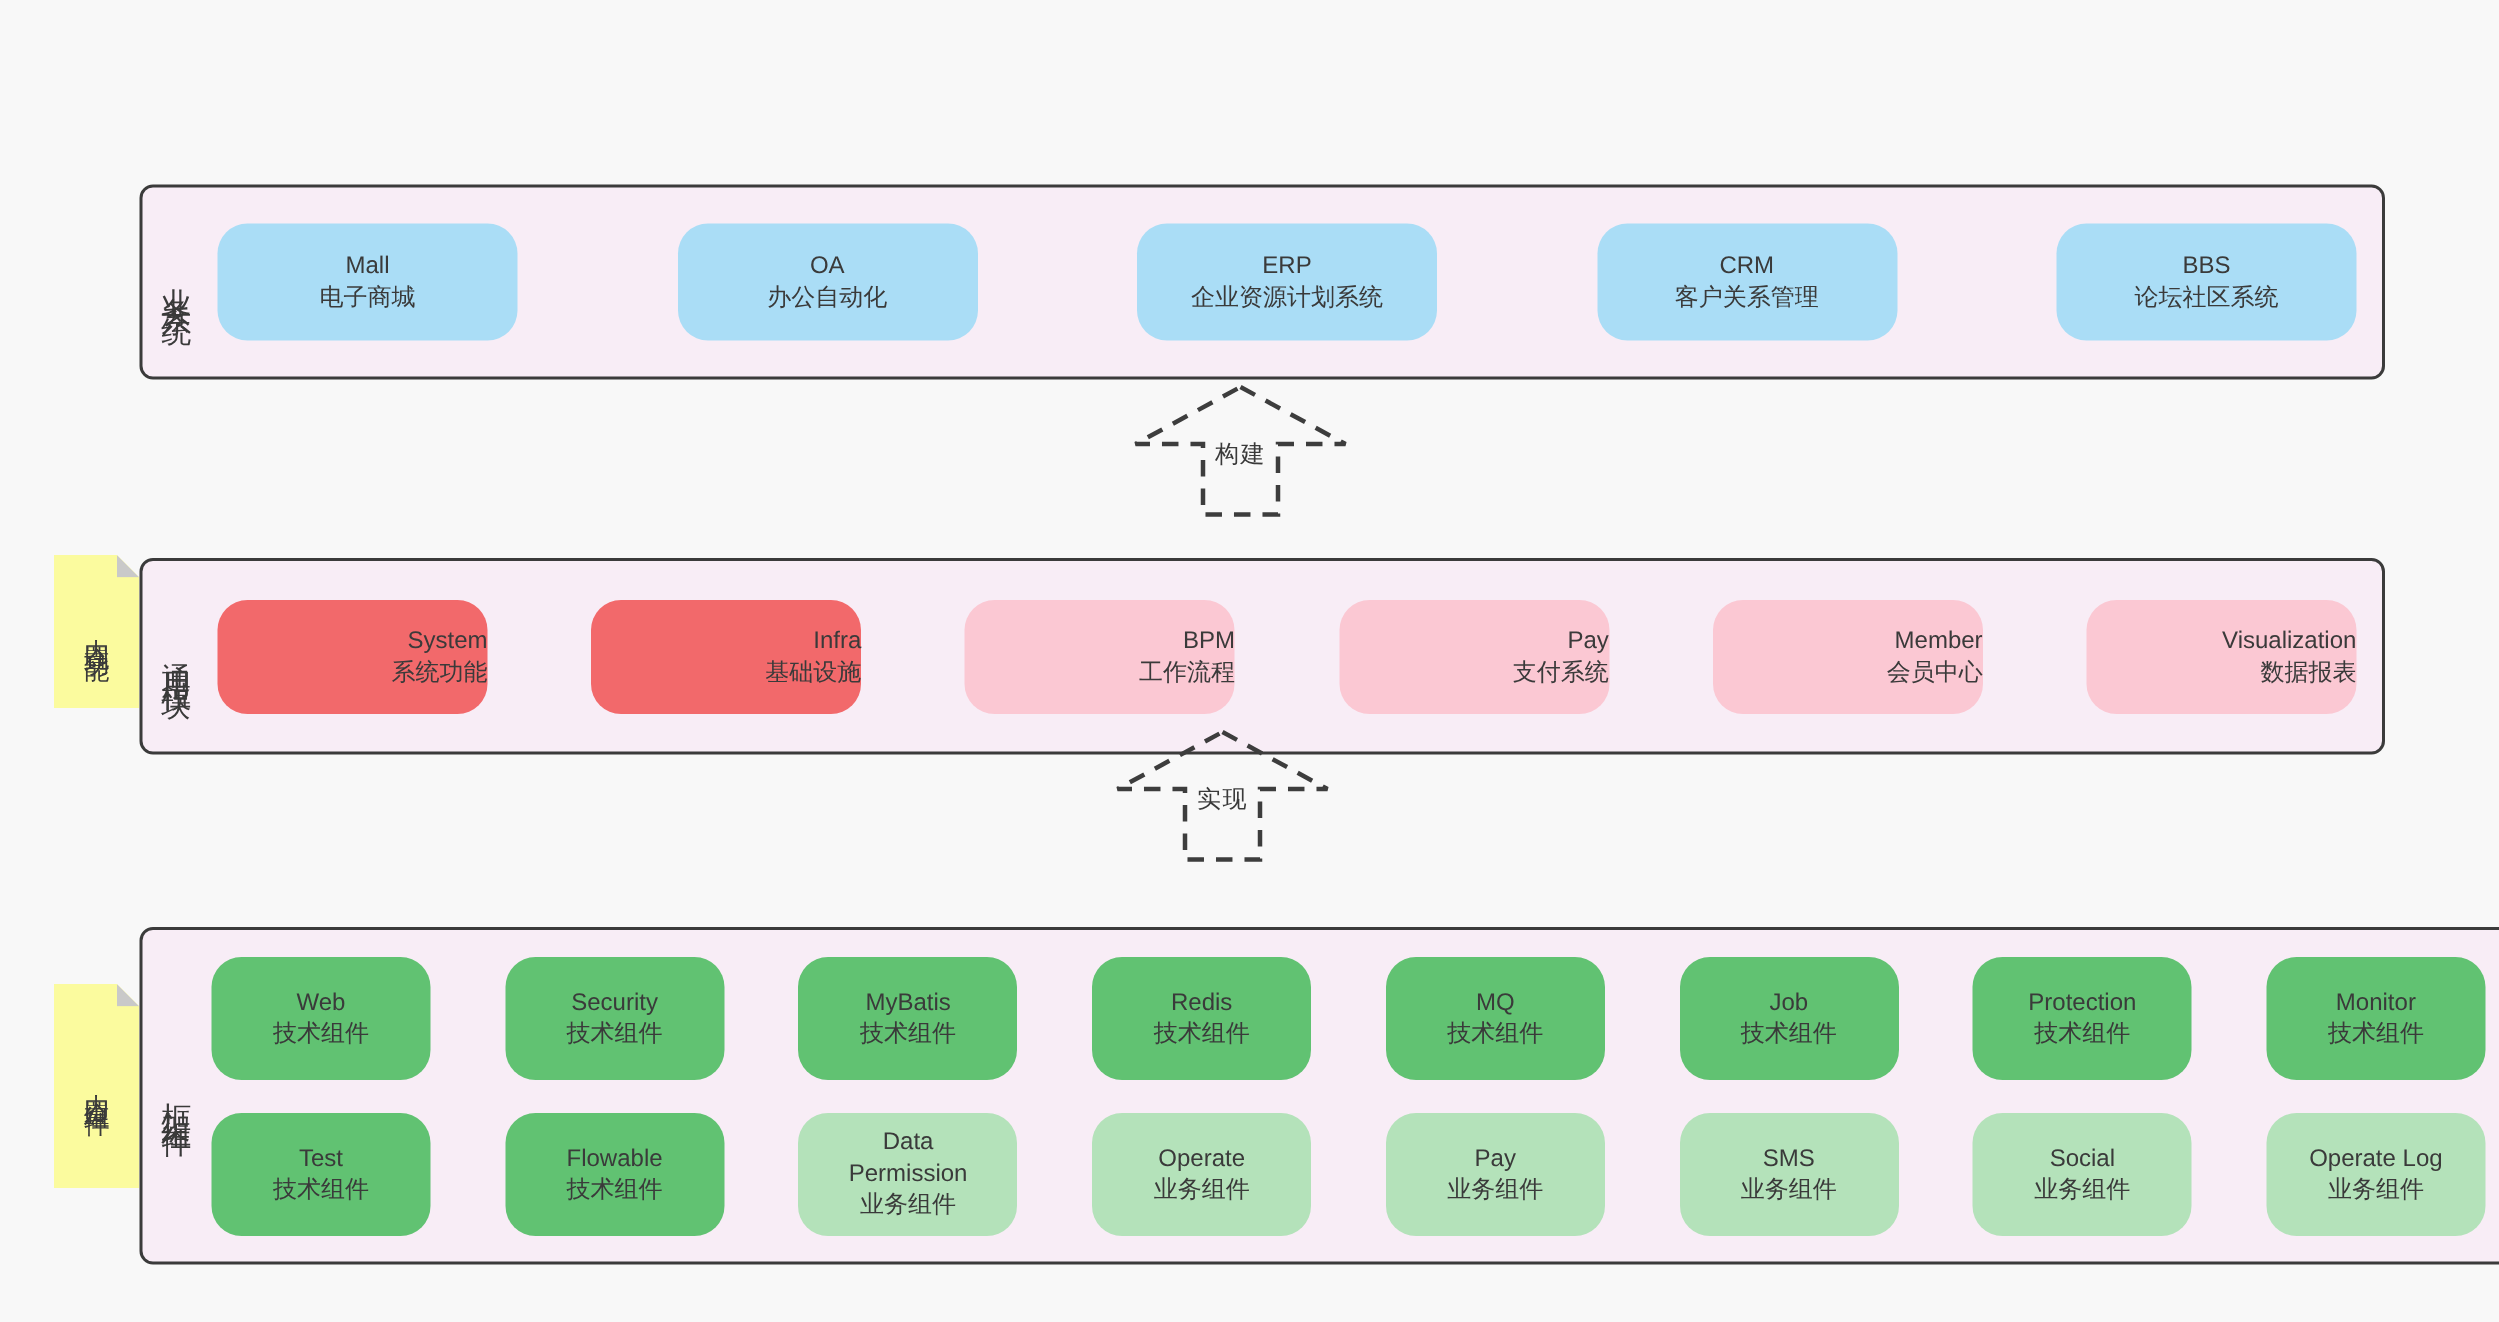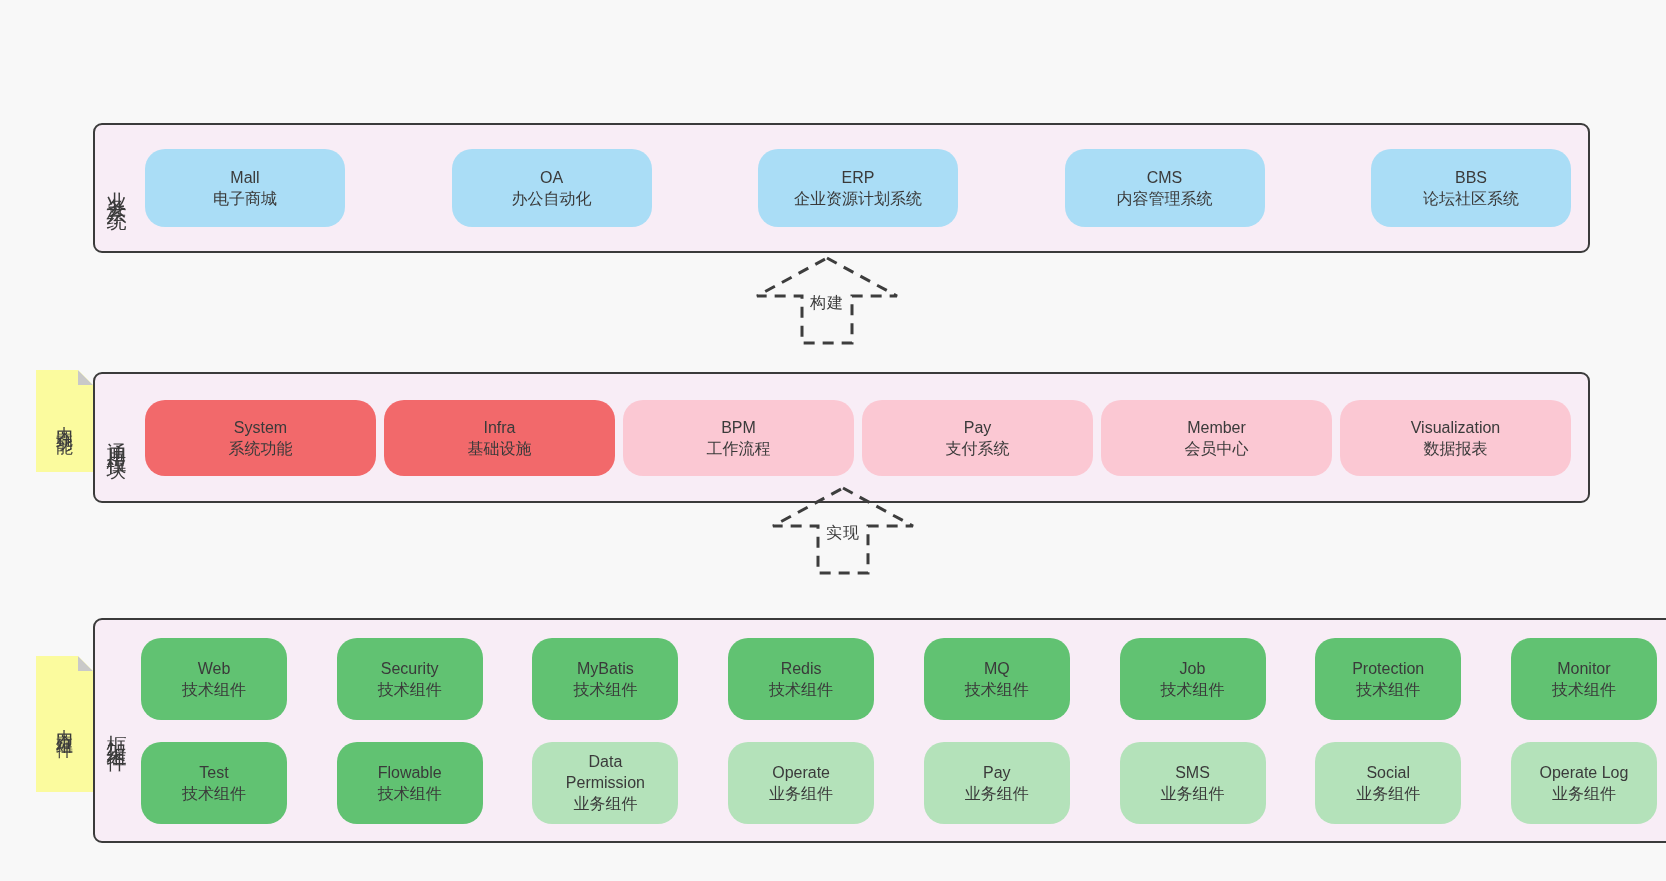--- a/index.html
+++ b/index.html
@@ -34,21 +34,21 @@
     flex:1; display:flex; justify-content:space-between; align-items:center;
     padding: 0 17px 0 18px;
   }
   .box {
     border-radius: 20px;
     display:flex; flex-direction:column; align-items:center; justify-content:center;
     text-align:center; font-size:16px; line-height:21px;
     color: var(--text);
   }
   .layer-1 .box { width:200px; height:78px; }
-  .layer-2 .box { width:231px; height:76px; }
+  .layer-2 .box { width:180px; height:76px;align-items:flex-end; }
   .grid {
     flex:1; display:grid;
     grid-template-columns: repeat(8, 146px);
     justify-content: space-between;
     row-gap: 22px;
     padding: 0 17px 0 14px;
     align-items:center;
   }
   .grid .box { width:146px; height:82px; }
   .c-blue       { background: var(--box-blue); }
@@ -118,22 +118,22 @@
       </div>
       <div class="box c-blue">
         <span>OA</span>
         <span>办公自动化</span>
       </div>
       <div class="box c-blue">
         <span>ERP</span>
         <span>企业资源计划系统</span>
       </div>
       <div class="box c-blue">
-        <span>CMS</span>
-        <span>内容管理系统</span>
+        <span>CRM</span>
+        <span>客户关系管理</span>
       </div>
       <div class="box c-blue">
         <span>BBS</span>
         <span>论坛社区系统</span>
       </div>
     </div>
   </div>
 
   <div class="arrow" style="left:752px; top:256px;">
     <svg viewBox="0 0 150 90" width="150" height="90">
@@ -165,21 +165,21 @@
         <span>Member</span>
         <span>会员中心</span>
       </div>
       <div class="box c-pink">
         <span>Visualization</span>
         <span>数据报表</span>
       </div>
     </div>
   </div>
 
-  <div class="arrow" style="left:768px; top:486px;">
+  <div class="arrow" style="left:740px; top:486px;">
     <svg viewBox="0 0 150 90" width="150" height="90">
       <polygon points="75,2 145,40 100,40 100,87 50,87 50,40 5,40"></polygon>
     </svg>
     <span class="arrow-label">实现</span>
   </div>
 
   <div class="layer layer-3" style="left:93px; top:590px; width:1583px; height:225px;margin-top:28px;">
     <div class="layer-label">框架组件</div>
     <div class="grid">
       <div class="box c-green">

